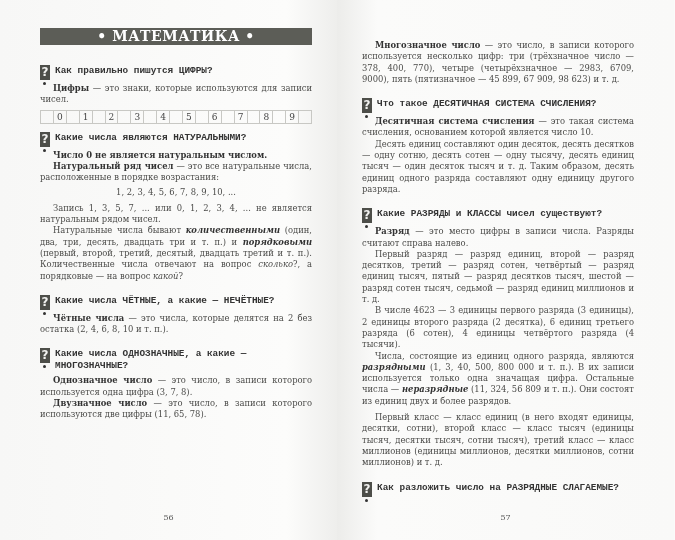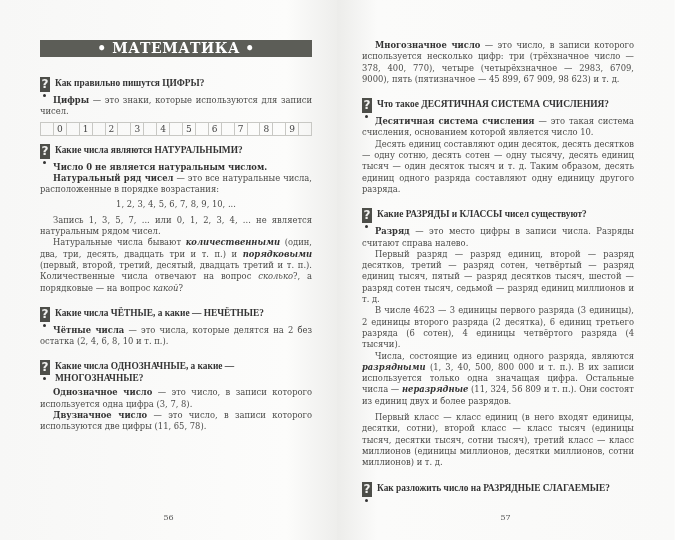--- a/index.html
+++ b/index.html
@@ -3,26 +3,26 @@
 <meta charset="utf-8">
 <style>
   * { box-sizing: border-box; margin: 0; padding: 0; }
   html, body { width: 675px; height: 540px; overflow: hidden; background: #fbfbfa; }
   body { font-family: "DejaVu Serif", "Liberation Serif", serif; color: #3a3a3a; position: relative; }
   .spread { position: absolute; inset: 0; display: flex; }
   .page { position: relative; width: 337px; height: 540px; }
   .page.left { background: linear-gradient(90deg, #f7f7f6 0%, #fcfcfb 85%, #eeeeec 100%); }
   .page.right { background: linear-gradient(90deg, #ececea 0%, #fbfbfa 12%, #f9f9f8 100%); }
   .content { position: absolute; font-size: 8.4px; line-height: 11.3px; }
-  .left .content { left: 40px; top: 40px; width: 272px; }
+  .left .content { left: 40px; top: 28px; width: 272px; }
   .banner { background: #5c5d57; color: #fff; text-align: center; font-weight: bold; font-size: 14px; height: 17px; line-height: 17px; letter-spacing: 0.5px; margin-bottom: 20px; }
   .q { display: flex; align-items: flex-start; margin: 8px 0 3px 0; font-weight: bold; font-size: 9.4px; line-height: 12px; color: #333; }
   .q-icon { flex: 0 0 auto; width: 10px; height: 15px; background: #4d4e49; color: #f2f2f0; font-size: 12px; line-height: 15px; text-align: center; margin-right: 5px; position: relative; font-weight: bold; font-family: "DejaVu Sans", sans-serif; }
   .q-icon::after { content: ""; position: absolute; left: 3px; bottom: -5px; width: 3px; height: 3px; background: #333; border-radius: 50%; }
-  .q-text { font-family: Liberation Serif, serif; }
+  .q-text { font-family: Liberation Mono, monospace; }
   p { text-align: justify; text-indent: 13px; color: #4a4a48; }
   p.center { text-align: center; text-indent: 0; margin: 4px 0; }
   b { color: #333; }
   .digits { display: flex; margin: 4px 0 8px 0; border: 1px solid #c8c8c4; height: 14px; }
   .digits span { flex: 1; border-right: 1px solid #c8c8c4; text-align: center; line-height: 12px; font-size: 9px; color: #444; }
   .digits span:last-child { border-right: none; }
   .pnum { position: absolute; bottom: 18px; width: 100%; text-align: center; font-size: 8px; color: #555; }
   .gap { height: 5px; }
 </style>
 </head>

